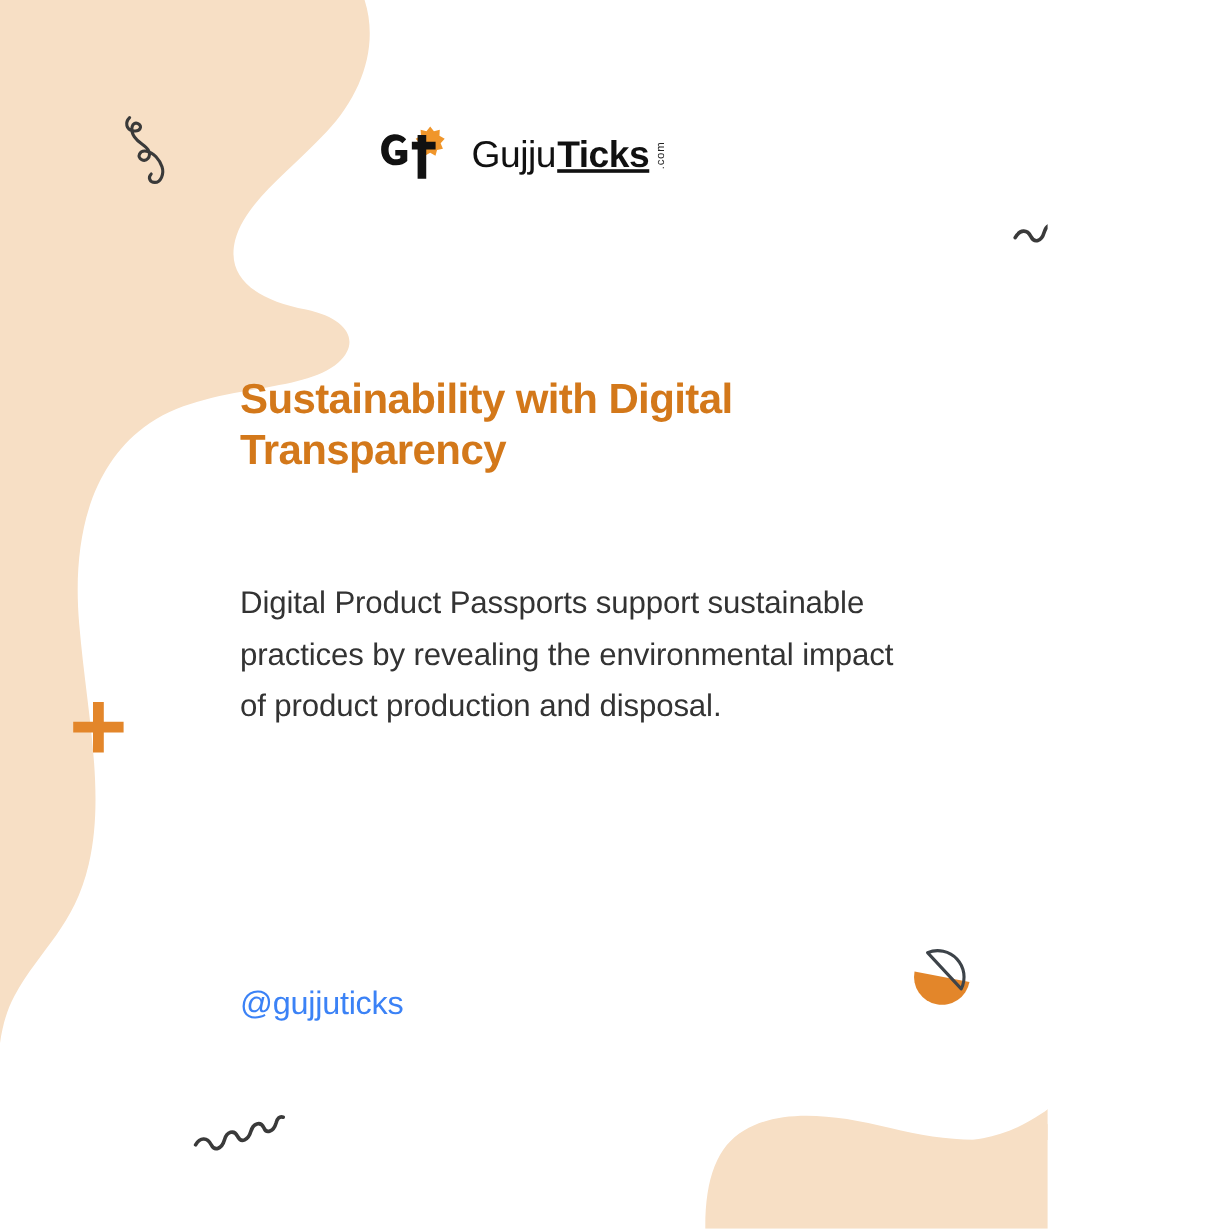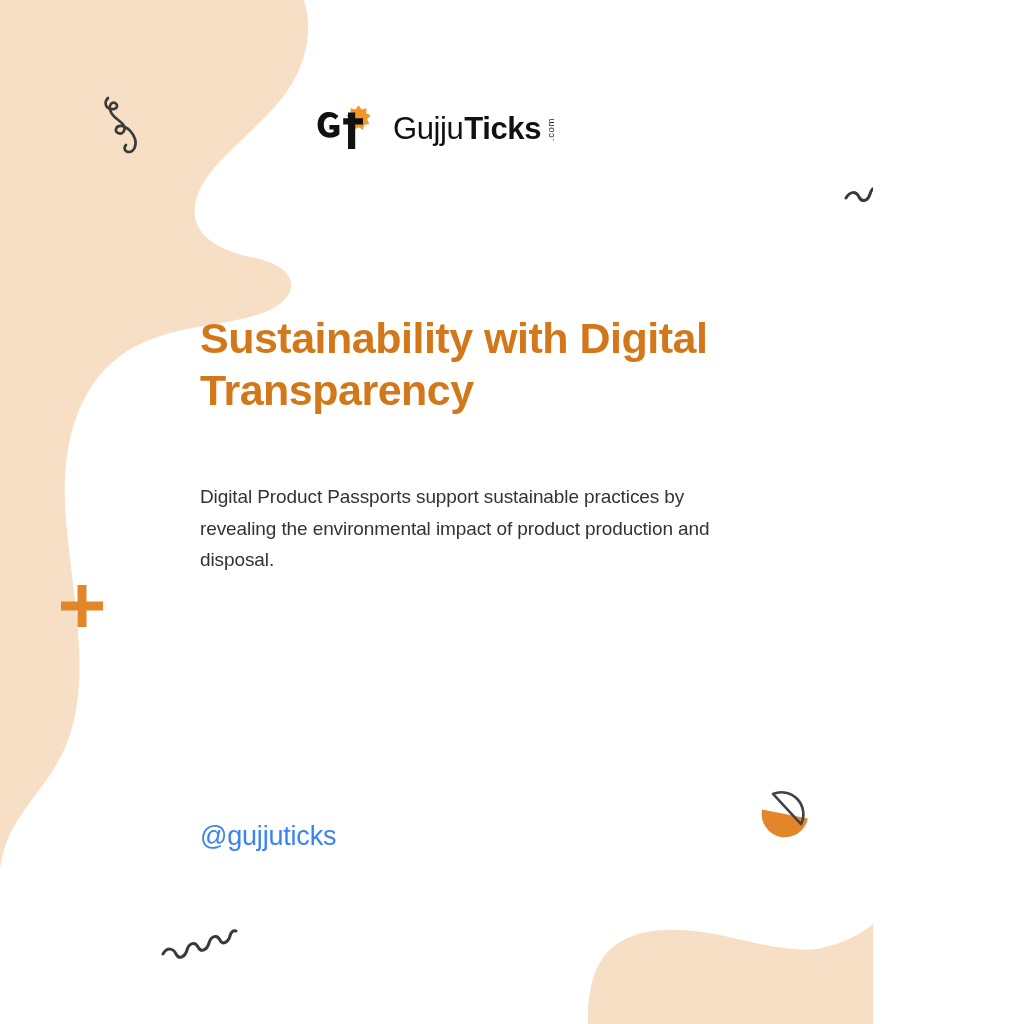--- a/index.html
+++ b/index.html
@@ -39,53 +39,53 @@
     align-items:flex-end;
     gap:1px;
   }
   .wm-text {
     font-size:31px;
     line-height:1;
     color:#111111;
     letter-spacing:-0.4px;
   }
   .wm-light { font-weight:400; }
-  .wm-bold  { font-weight:700; }
+  .wm-bold  { font-weight:700;text-decoration:underline; }
   .wm-tld {
     font-size:9.5px;
     font-weight:400;
     color:#222222;
     letter-spacing:0.6px;
     writing-mode:vertical-rl;
     transform:rotate(180deg);
     margin-left:3px;
     margin-bottom:3px;
     height:30px;
     display:flex;
     align-items:flex-start;
   }
 
   
   #headline {
     position:absolute;
     left:200px;
     top:312px;
     width:600px;
-    font-size:43px;
+    font-size:35px;
     font-weight:700;
     line-height:1.22;
     letter-spacing:-0.5px;
     color:#D3781A;
   }
   #body-copy {
     position:absolute;
     left:200px;
     top:481px;
     width:562px;
-    font-size:19px;
+    font-size:26px;
     font-weight:400;
     line-height:1.66;
     color:#333333;
     letter-spacing:-0.1px;
   }
   #handle {
     position:absolute;
     left:200px;
     top:821px;
     font-size:27px;

